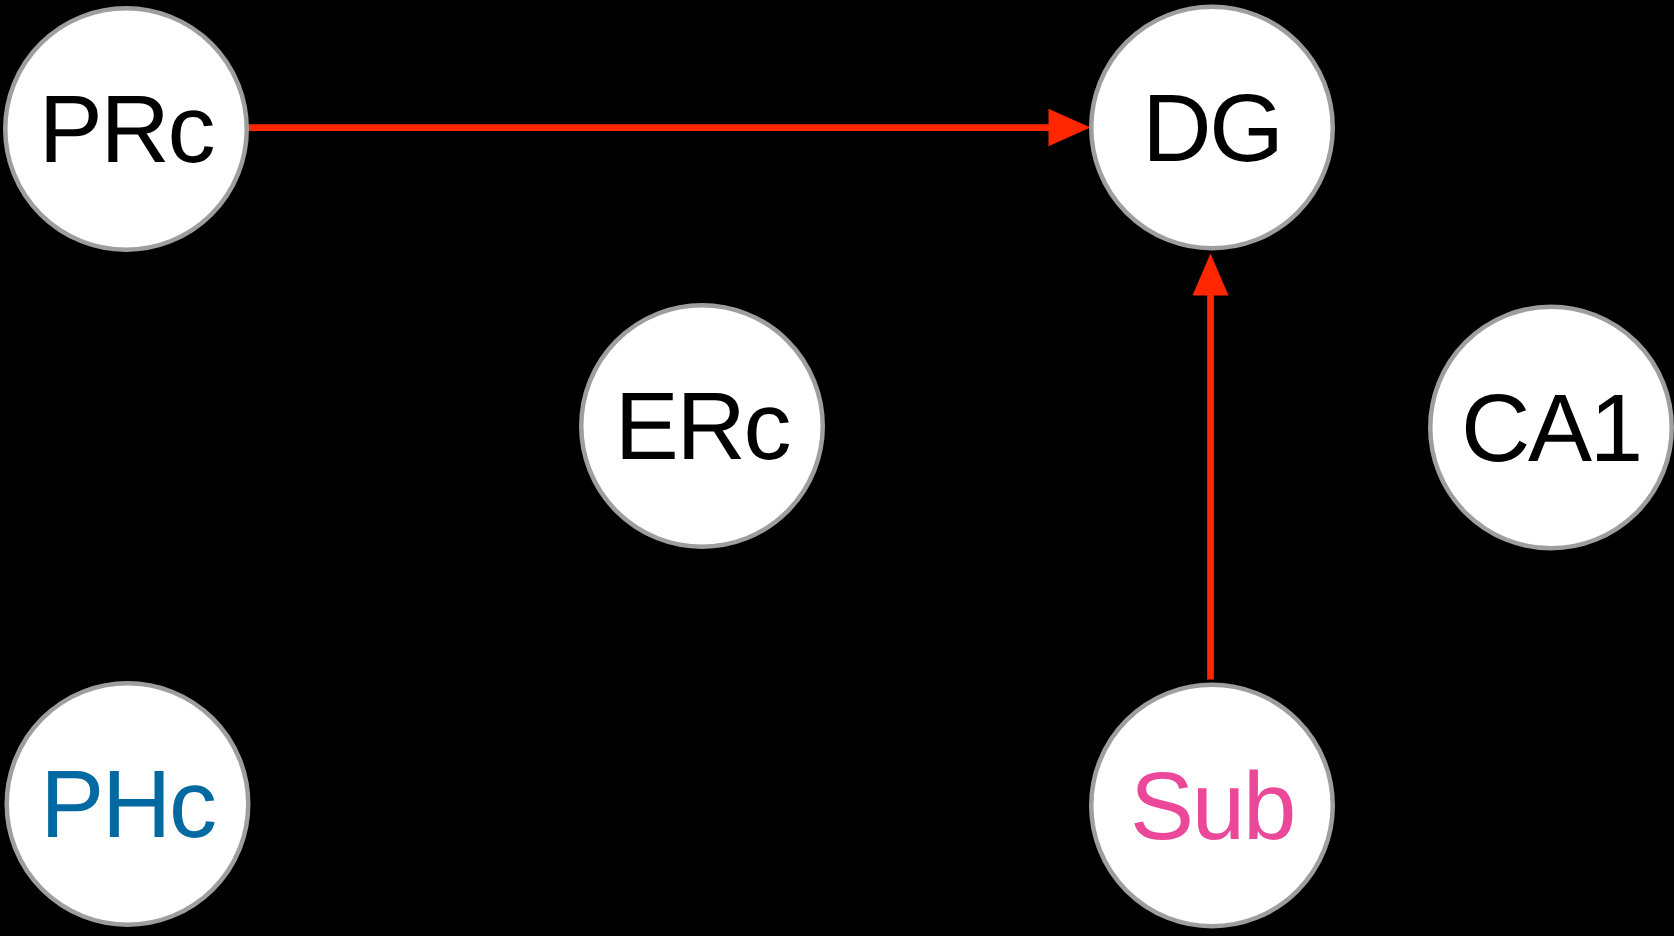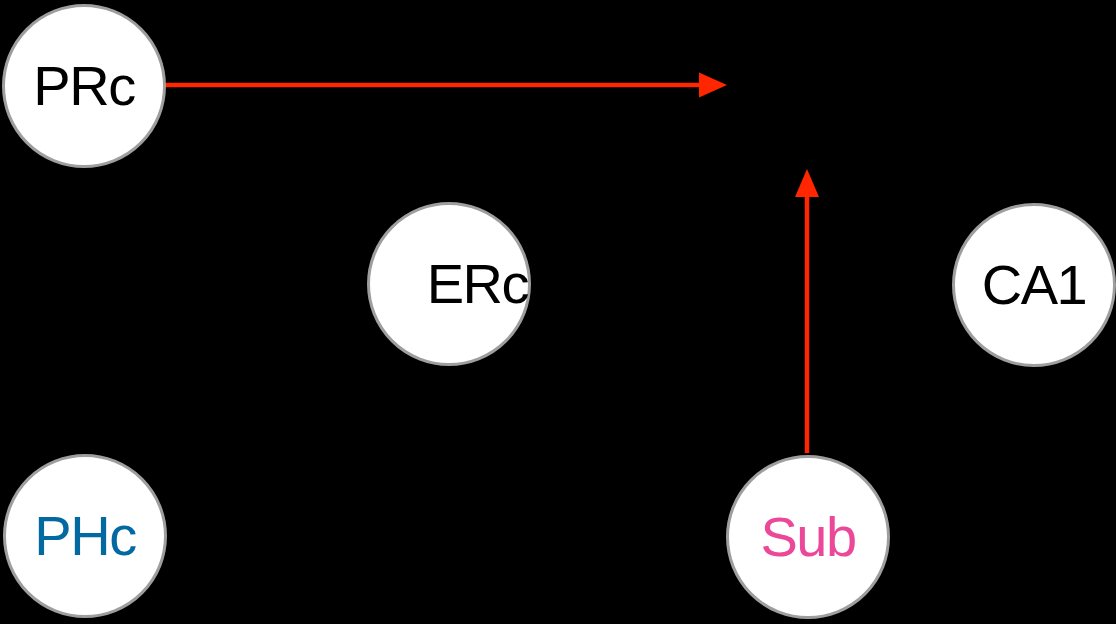--- a/index.html
+++ b/index.html
@@ -30,29 +30,29 @@
     height: 164px;
     border-radius: 50%;
     border: 3px solid #9e9e9e;
     box-sizing: border-box;
     background: #ffffff;
     display: flex;
     align-items: center;
     justify-content: center;
   }
   .node-label {
-    font-size: 56px;
+    font-size: 64px;
     letter-spacing: -1.5px;
     color: #000000;
     line-height: 1;
     user-select: none;
   }
   .node-prc { left: 2px;   top: 4px;   }
   .node-dg  { left: 726px; top: 3px;   }
-  .node-erc { left: 367px; top: 202px; justify-content: flex-end; }
+  .node-erc { left: 386px; top: 202px; }
   .node-ca1 { left: 952px; top: 203px; text-align: right; }
   .node-phc { left: 3px;   top: 454px; }
   .node-sub { left: 726px; top: 455px; }
 </style>
 </head>
 <body>
 
 <div class="canvas" style="background: rgb(0, 0, 0);">
 
   <svg class="edges-layer" width="1116" height="624" viewBox="0 0 1116 624" xmlns="http://www.w3.org/2000/svg">
@@ -65,20 +65,23 @@
     <g>
       <line x1="807" y1="453" x2="807" y2="195" stroke-width="4.5" stroke="#ff2600" fill="none"></line>
       <polygon points="807,169 795,197 819,197" fill="#ff2600"></polygon>
     </g>
   </svg>
 
   <div class="node node-prc" style="background: rgb(255, 255, 255); border-color: rgb(158, 158, 158);">
     <span class="node-label" style="color: rgb(0, 0, 0);">PRc</span>
   </div>
 
+  <div class="node node-dg" style="background: rgb(255, 255, 255); border-color: rgb(158, 158, 158);">
+    <span class="node-label" style="color: rgb(0, 0, 0);">DG</span>
+  </div>
 
   <div class="node node-erc" style="background: rgb(255, 255, 255); border-color: rgb(158, 158, 158);">
     <span class="node-label" style="color: rgb(0, 0, 0);">ERc</span>
   </div>
 
   <div class="node node-ca1" style="background: rgb(255, 255, 255); border-color: rgb(158, 158, 158);">
     <span class="node-label" style="color: rgb(0, 0, 0);">CA1</span>
   </div>
 
   <div class="node node-phc" style="background: rgb(255, 255, 255); border-color: rgb(158, 158, 158);">

